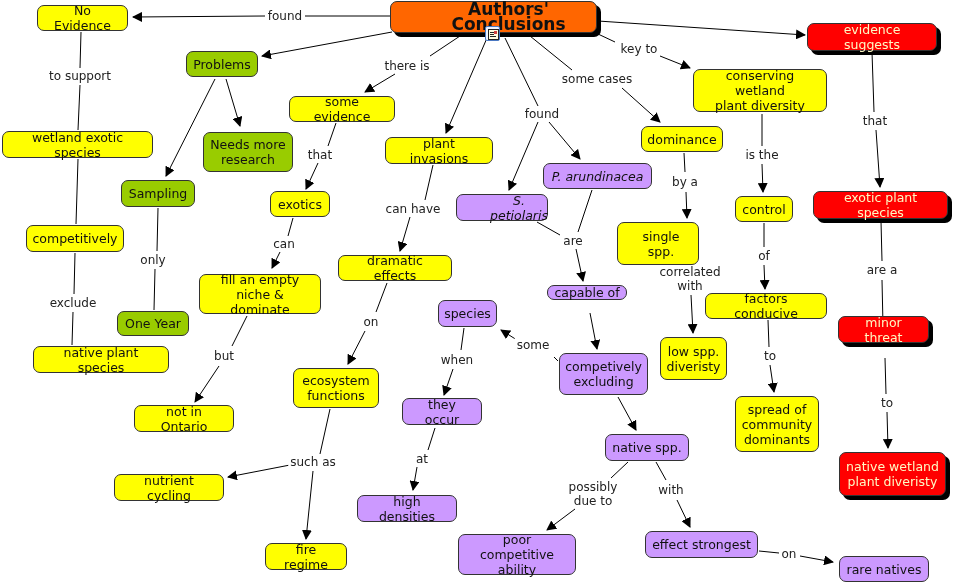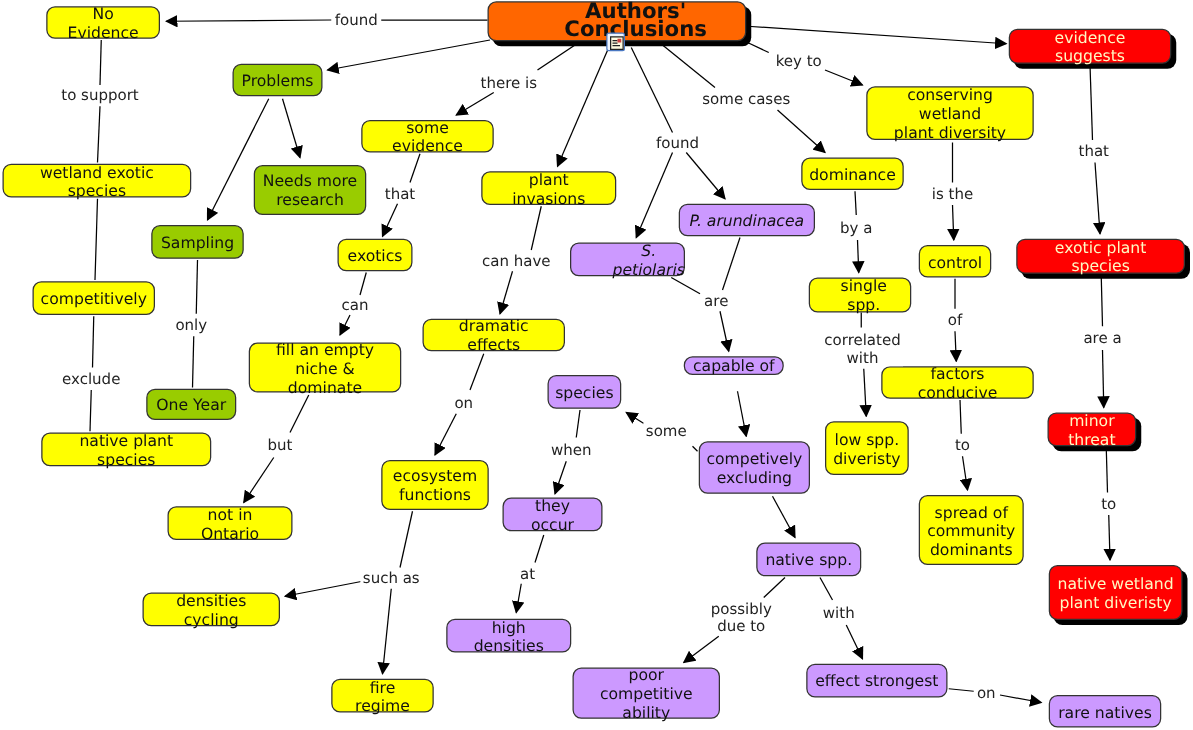--- a/index.html
+++ b/index.html
@@ -126,54 +126,54 @@
   <div class="node green" id="n-one_year" style="left:117px;top:311px;width:72px;height:25px;">One Year</div>
 
   <div class="node yellow" id="n-some_evidence" style="left:289px;top:96px;width:106px;height:26px;">some evidence</div>
   <div class="node yellow" id="n-exotics" style="left:270px;top:191px;width:60px;height:26px;">exotics</div>
   <div class="node yellow" id="n-fill_niche" style="left:199px;top:274px;width:122px;height:40px;">fill an empty
 niche &amp; dominate</div>
   <div class="node yellow" id="n-not_ontario" style="left:134px;top:405px;width:100px;height:27px;">not in Ontario</div>
 
   <div class="node yellow" id="n-plant_invasions" style="left:385px;top:137px;width:108px;height:27px;">plant invasions</div>
   <div class="node yellow" id="n-dramatic_effects" style="left:338px;top:255px;width:114px;height:26px;">dramatic effects</div>
-  <div class="node yellow" id="n-ecosystem_functions" style="left:293px;top:368px;width:86px;height:40px;margin-left:12px;">ecosystem
+  <div class="node yellow" id="n-ecosystem_functions" style="left:293px;top:368px;width:86px;height:40px;">ecosystem
 functions</div>
-  <div class="node yellow" id="n-nutrient_cycling" style="left:114px;top:474px;width:110px;height:27px;">densities cycling</div>
+  <div class="node yellow" id="n-nutrient_cycling" style="left:114px;top:474px;width:110px;height:27px;">nutrient cycling</div>
   <div class="node yellow" id="n-fire_regime" style="left:265px;top:543px;width:82px;height:27px;">fire regime</div>
 
   <div class="node purple italic" id="n-s_petiolaris" style="left:456px;top:194px;width:92px;height:27px;padding-left:40px;">S. petiolaris</div>
   <div class="node purple italic" id="n-p_arundinacea" style="left:543px;top:163px;width:109px;height:26px;">P. arundinacea</div>
   <div class="node purple" id="n-capable_of" style="left:547px;top:285px;width:80px;height:15px;">capable of</div>
   <div class="node purple" id="n-competively_excluding" style="left:559px;top:353px;width:89px;height:42px;">competively
 excluding</div>
   <div class="node purple" id="n-species" style="left:438px;top:300px;width:59px;height:27px;">species</div>
   <div class="node purple" id="n-they_occur" style="left:402px;top:398px;width:80px;height:27px;">they occur</div>
   <div class="node purple" id="n-high_densities" style="left:357px;top:495px;width:100px;height:27px;">high densities</div>
   <div class="node purple" id="n-native_spp" style="left:605px;top:434px;width:84px;height:27px;">native spp.</div>
   <div class="node purple" id="n-poor_competitive" style="left:458px;top:534px;width:118px;height:41px;">poor competitive
 ability</div>
   <div class="node purple" id="n-effect_strongest" style="left:645px;top:531px;width:113px;height:27px;">effect strongest</div>
   <div class="node purple" id="n-rare_natives" style="left:839px;top:556px;width:90px;height:26px;">rare natives</div>
 
   <div class="node yellow" id="n-dominance" style="left:641px;top:126px;width:82px;height:26px;">dominance</div>
-  <div class="node yellow" id="n-single_spp" style="left:647px;top:222px;width:82px;height:28px;padding-left:12px;">single spp.</div>
+  <div class="node yellow" id="n-single_spp" style="left:617px;top:222px;width:82px;height:43px;padding-left:12px;">single spp.</div>
   <div class="node yellow" id="n-low_spp_diversity" style="left:660px;top:337px;width:67px;height:43px;">low spp.
 diveristy</div>
   <div class="node yellow" id="n-conserving" style="left:693px;top:69px;width:134px;height:43px;">conserving wetland
 plant diversity</div>
   <div class="node yellow" id="n-control" style="left:735px;top:196px;width:58px;height:26px;">control</div>
   <div class="node yellow" id="n-factors_conducive" style="left:705px;top:293px;width:122px;height:26px;">factors conducive</div>
   <div class="node yellow" id="n-spread_dominants" style="left:735px;top:396px;width:84px;height:56px;">spread of
 community
 dominants</div>
 
   <div class="node red" id="n-evidence_suggests" style="left:807px;top:23px;width:130px;height:28px;">evidence suggests</div>
   <div class="node red" id="n-exotic_plant_species" style="left:813px;top:191px;width:135px;height:28px;">exotic plant species</div>
-  <div class="node red" id="n-minor_threat" style="left:838px;top:330px;width:71px;height:27px;">minor threat</div>
+  <div class="node red" id="n-minor_threat" style="left:838px;top:316px;width:91px;height:27px;">minor threat</div>
   <div class="node red" id="n-native_wetland_diversity" style="left:839px;top:452px;width:107px;height:44px;">native wetland
 plant diveristy</div>
 
   <div class="lbl" style="left:285px;top:16px">found</div>
   <div class="lbl" style="left:80px;top:76px">to support</div>
   <div class="lbl" style="left:73px;top:303px">exclude</div>
   <div class="lbl" style="left:153px;top:260px">only</div>
   <div class="lbl" style="left:407px;top:66px">there is</div>
   <div class="lbl" style="left:320px;top:155px">that</div>
   <div class="lbl" style="left:284px;top:244px">can</div>

